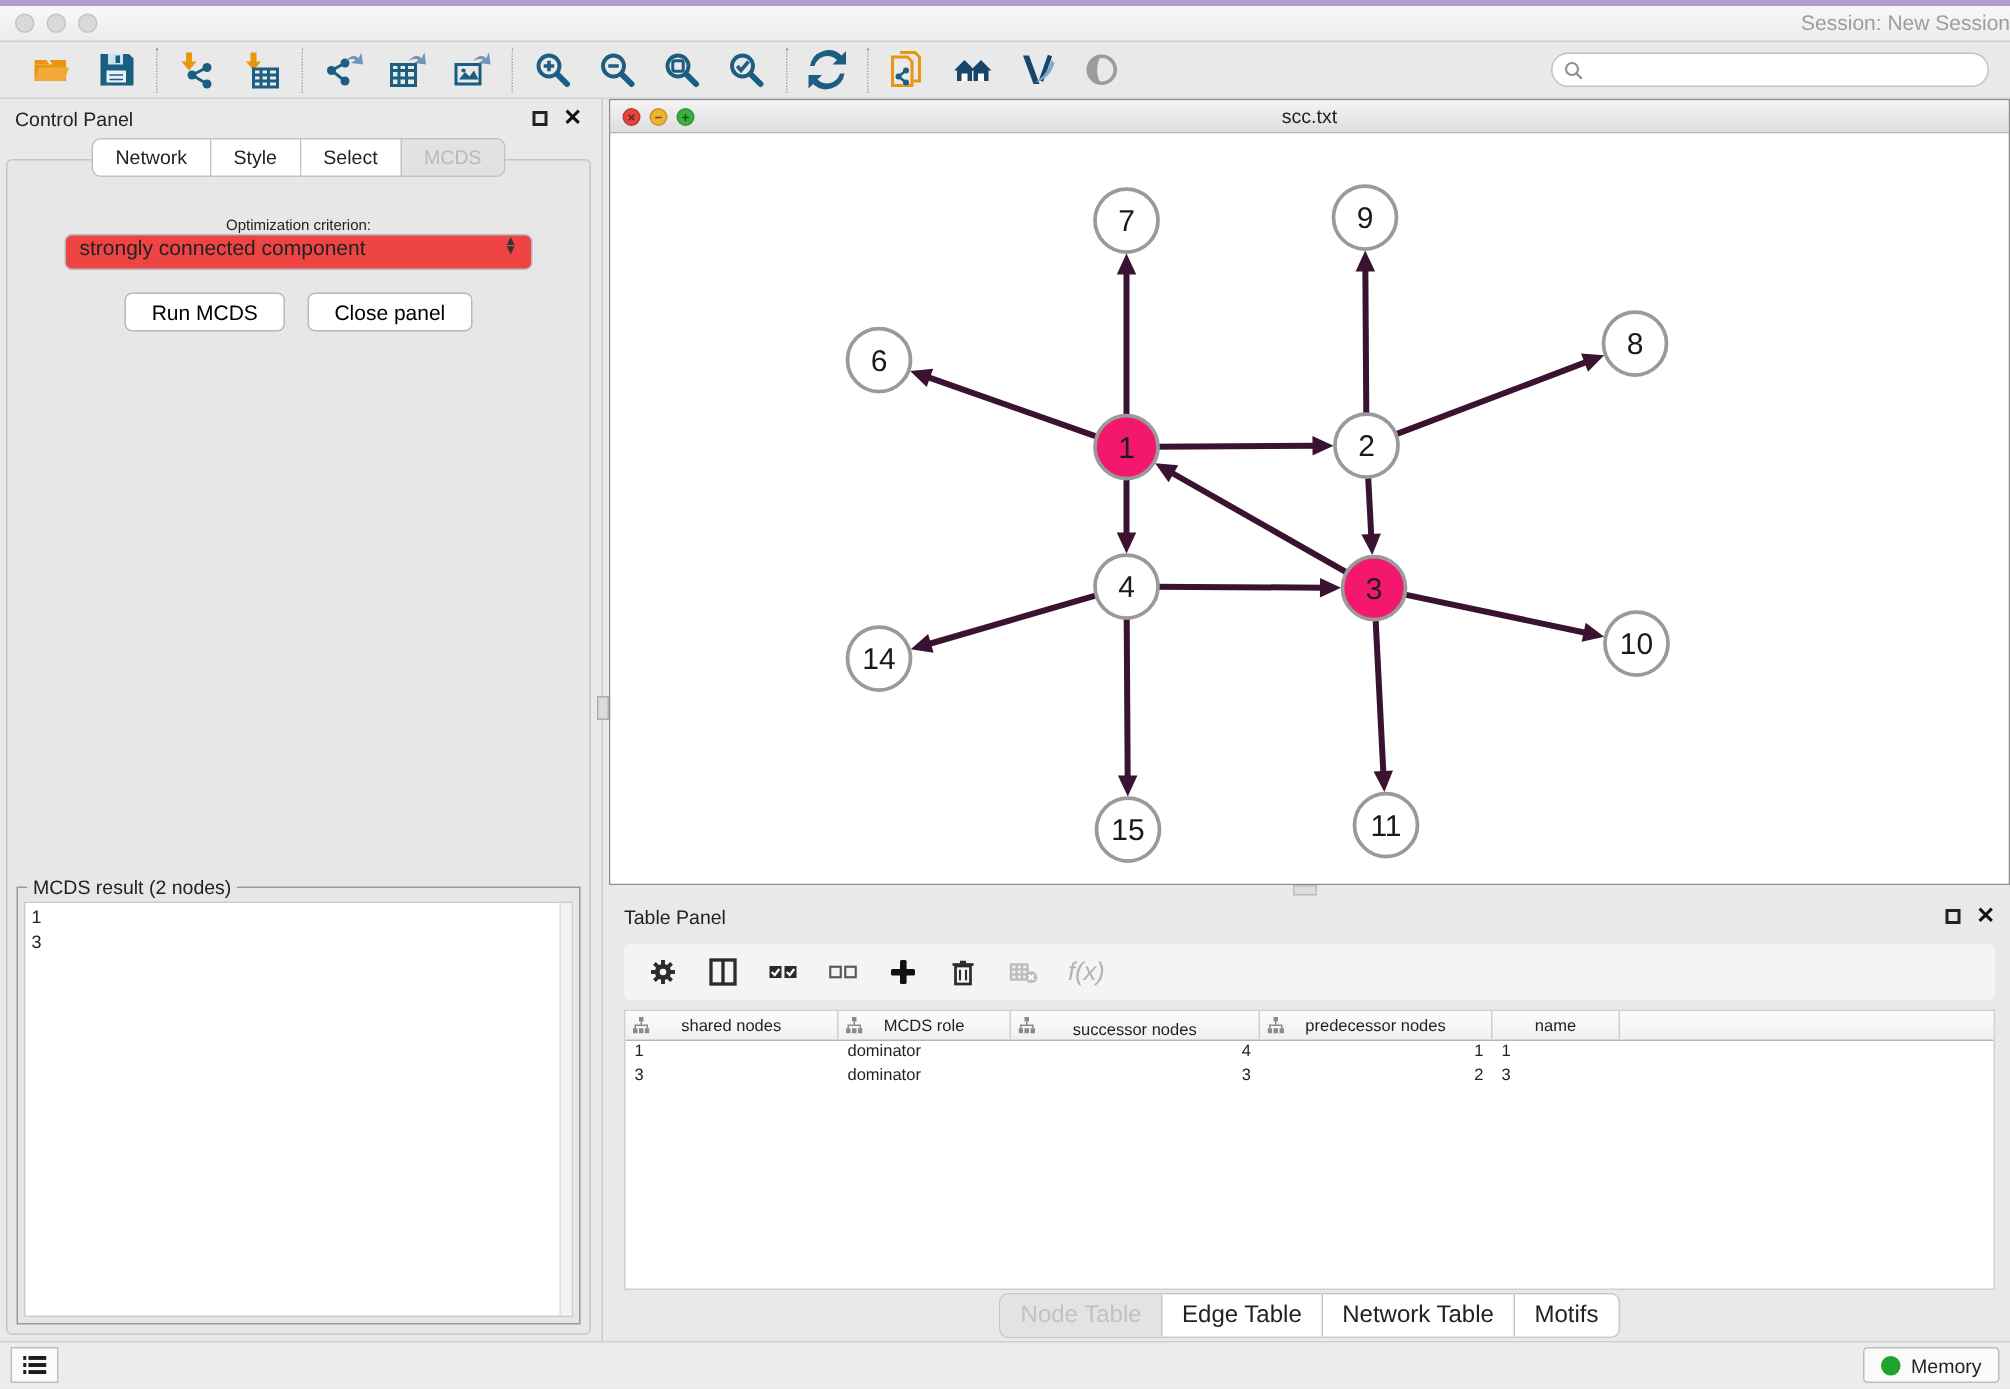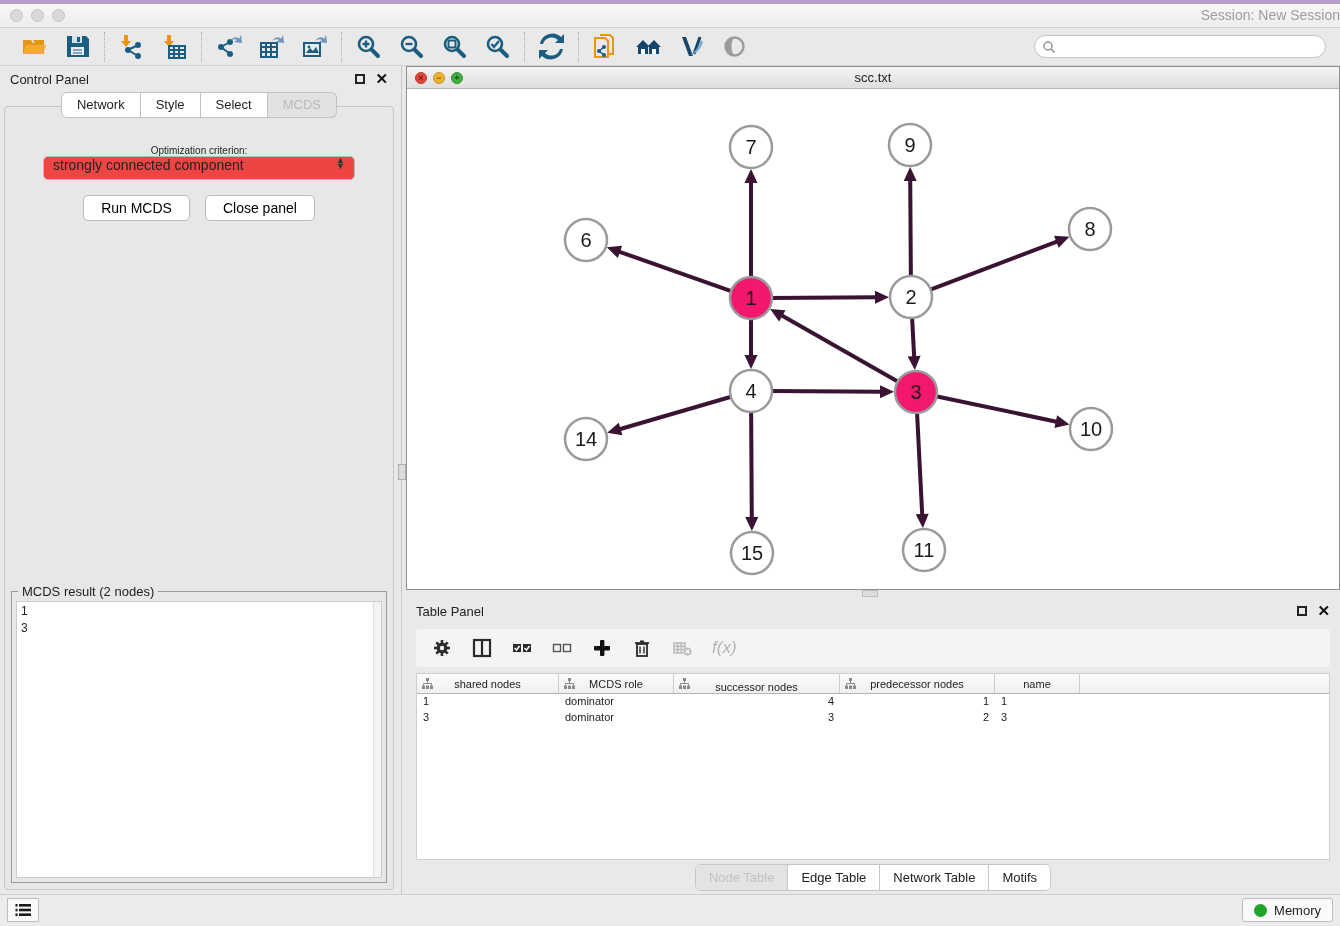--- a/index.html
+++ b/index.html
@@ -71,21 +71,21 @@
   .tbicon { width:20px; height:20px; display:block; cursor:pointer; }
   .fx { font-family:Liberation Sans, sans-serif; font-style:italic; font-size:17px; color:#b3b3b3; cursor:default; }
   .tp-table { margin:6px 10px 0; background:#fff; border:1px solid #cfcfcf; flex:1; min-height:0; overflow:hidden; }
   .tp-head { display:flex; height:20px; background:linear-gradient(#fcfcfc,#f0f0f0); border-bottom:1px solid #b5b5b5; }
   .th { position:relative; display:flex; align-items:center; justify-content:center; font-size:11px; border-right:1px solid #cdcdcd; gap:4px; }
   .th svg { position:absolute; left:5px; top:4px; }
   .tp-row { display:flex; height:16px; font-size:11px; }
   .td { padding:1px 6px 0; overflow:hidden; white-space:nowrap; }
   .tp-tabs-strip { height:34px; display:flex; justify-content:center; align-items:center; flex:none; }
   .tp-tabs { display:flex; border:1px solid #c6c6c6; border-radius:6px; overflow:hidden; background:#fff; }
-  .tp-tab { font-size:13px; padding:5px 13px; border-left:1px solid #c6c6c6; cursor:pointer; background:#fff; }
+  .tp-tab { font-size:16px; padding:5px 13px; border-left:1px solid #c6c6c6; cursor:pointer; background:#fff; }
   .tp-tab:first-child { border-left:none; }
   .tp-tab.active { background:#e3e3e3; color:#c2c2c2; }
 
   
   .statusbar { height:31px; border-top:1px solid #cfcfcf; background:#ececec; display:flex; align-items:center; padding:0 7px; }
   .list-btn { width:32px; height:24px; background:#fafafa; border:1px solid #bdbdbd; display:flex; align-items:center; justify-content:center; cursor:pointer; }
   .memory-btn { margin-left:auto; height:24px; background:#fafafa; border:1px solid #bdbdbd; border-radius:3px; display:flex; align-items:center; gap:7px; padding:0 11px; font-size:13px; cursor:pointer; }
   .mem-dot { width:13px; height:13px; border-radius:50%; background:#1ea32b; }
 </style>
 </head>

